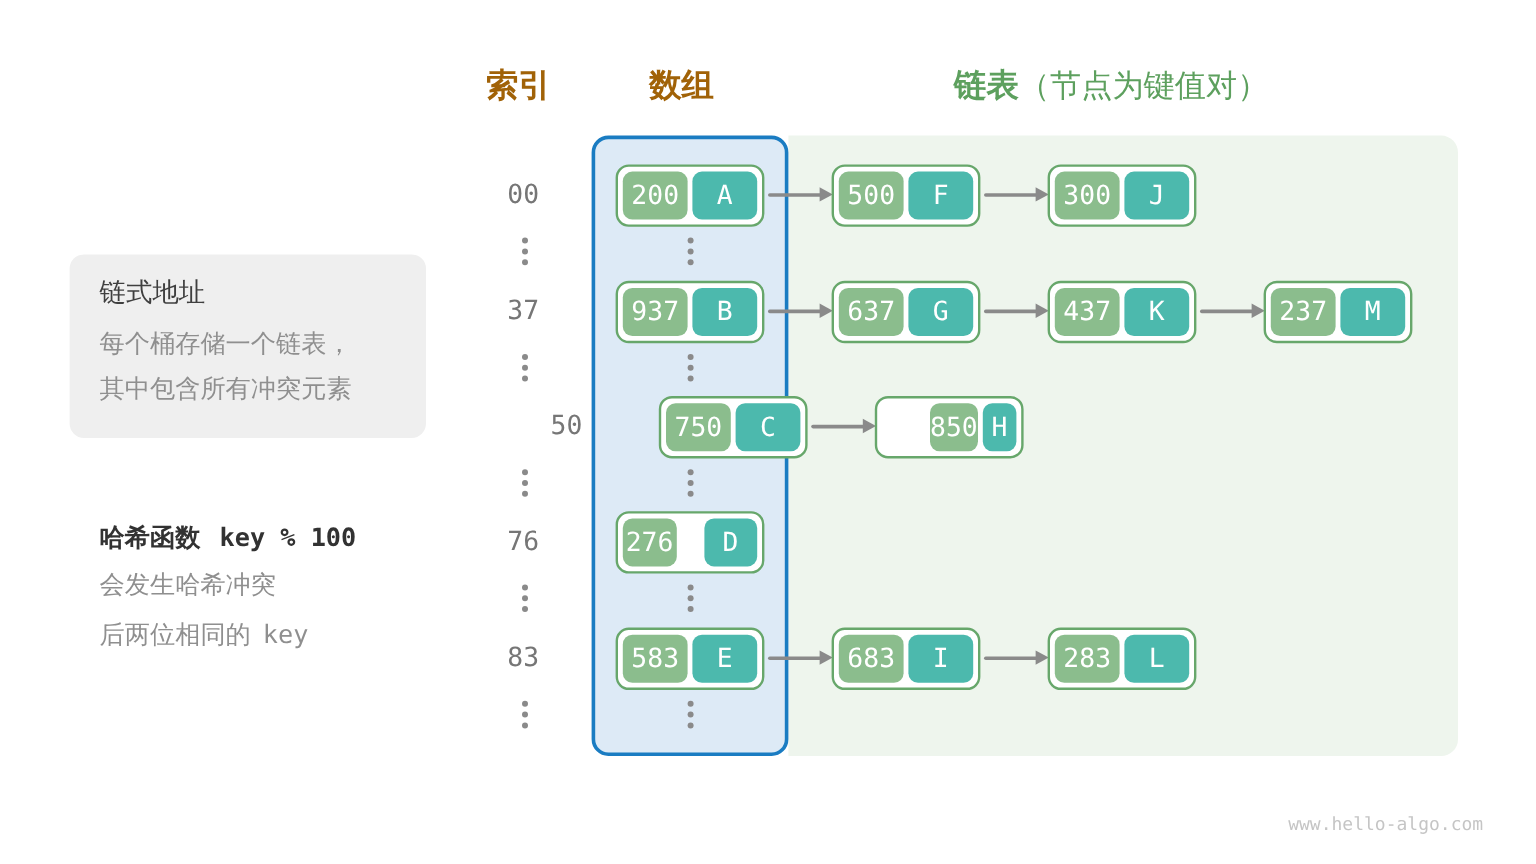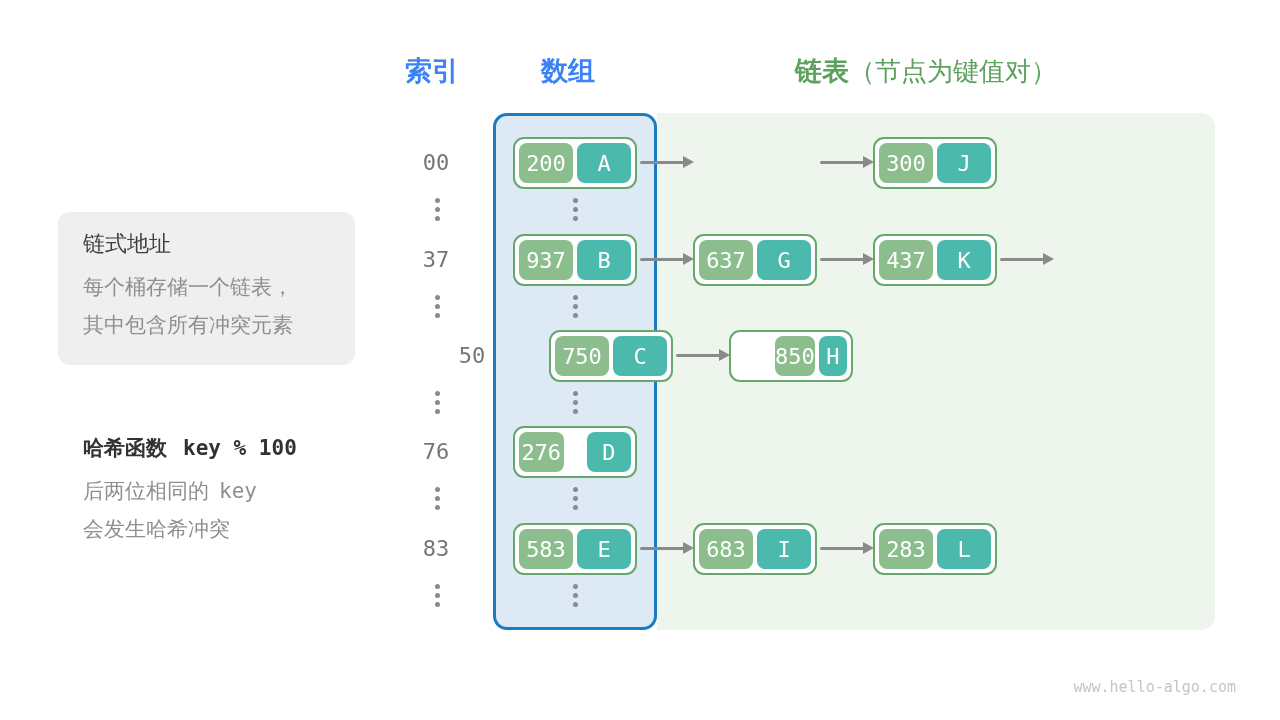--- a/index.html
+++ b/index.html
@@ -1,19 +1,19 @@
 <!DOCTYPE html>
 <html><head>
 <meta charset="utf-8">
 <style>
   html,body{margin:0;padding:0;background:#fff;}
   .canvas{position:relative;width:1280px;height:720px;background:#fff;overflow:hidden;
           font-family:"Liberation Sans",sans-serif;}
   
-  .hdr{position:absolute;top:53px;font-size:27px;font-weight:bold;color:#3b82f6;white-space:nowrap;}
+  .hdr{position:absolute;top:53px;font-size:27px;font-weight:bold;color:#a16207;white-space:nowrap;}
   .hdr-list{color:#5da05e;display:flex;align-items:baseline;}
   .hdr-note{font-weight:normal;color:#5da05e;font-size:26px;}
   
   .info-box{position:absolute;left:58px;top:212px;width:297px;height:153px;background:#efefef;border-radius:12px;}
   .ib-title{position:absolute;left:25px;top:17px;font-size:22px;font-weight:normal;color:#3f3f3f;}
   .ib-body{position:absolute;left:25px;top:56px;font-size:21px;color:#8f8f8f;line-height:38px;}
   
   .hash-block{position:absolute;left:83px;top:434px;}
   .hash-line1{display:flex;align-items:baseline;font-size:21px;font-weight:bold;color:#323232;}
   .hash-code{font-family:"DejaVu Sans Mono",monospace;margin-left:16px;font-size:21px;}
@@ -63,37 +63,41 @@
       <div>每个桶存储一个链表，</div>
       <div>其中包含所有冲突元素</div>
     </div>
   </div>
 
   <div class="hash-block">
     <div class="hash-line1">
       <span>哈希函数</span>
       <span class="hash-code">key % 100</span>
     </div>
+    <div class="hash-gray hash-gray2">会发生哈希冲突</div>
     <div class="hash-gray">
       <span>后两位相同的</span>
       <span class="mono">key</span>
     </div>
-    <div class="hash-gray hash-gray2">会发生哈希冲突</div>
   </div>
 
   <div class="list-panel"></div>
   <div class="array-panel"></div>
 
   <div class="row" style="top:137px;">
     <div class="idx">00</div>
     <div class="node" style="left:513px;">
       <span class="kbox">200</span>
       <span class="vbox">A</span>
     </div>
     <div class="arrow" style="left:640px;"></div>
+    <div class="node" style="left:693px;">
+      <span class="kbox">500</span>
+      <span class="vbox">F</span>
+    </div>
     <div class="arrow" style="left:820px;"></div>
     <div class="node" style="left:873px;">
       <span class="kbox">300</span>
       <span class="vbox">J</span>
     </div>
   </div>
 
   <div class="row" style="top:234px;">
     <div class="idx">37</div>
     <div class="node" style="left:513px;">
@@ -104,20 +108,24 @@
     <div class="node" style="left:693px;">
       <span class="kbox">637</span>
       <span class="vbox">G</span>
     </div>
     <div class="arrow" style="left:820px;"></div>
     <div class="node" style="left:873px;">
       <span class="kbox">437</span>
       <span class="vbox">K</span>
     </div>
     <div class="arrow" style="left:1000px;"></div>
+    <div class="node" style="left:1053px;">
+      <span class="kbox">237</span>
+      <span class="vbox">M</span>
+    </div>
   </div>
 
   <div class="row" style="top:330px;margin-left:36px;">
     <div class="idx">50</div>
     <div class="node" style="left:513px;">
       <span class="kbox">750</span>
       <span class="vbox">C</span>
     </div>
     <div class="arrow" style="left:640px;"></div>
     <div class="node" style="left:693px;padding-left:44px;">

